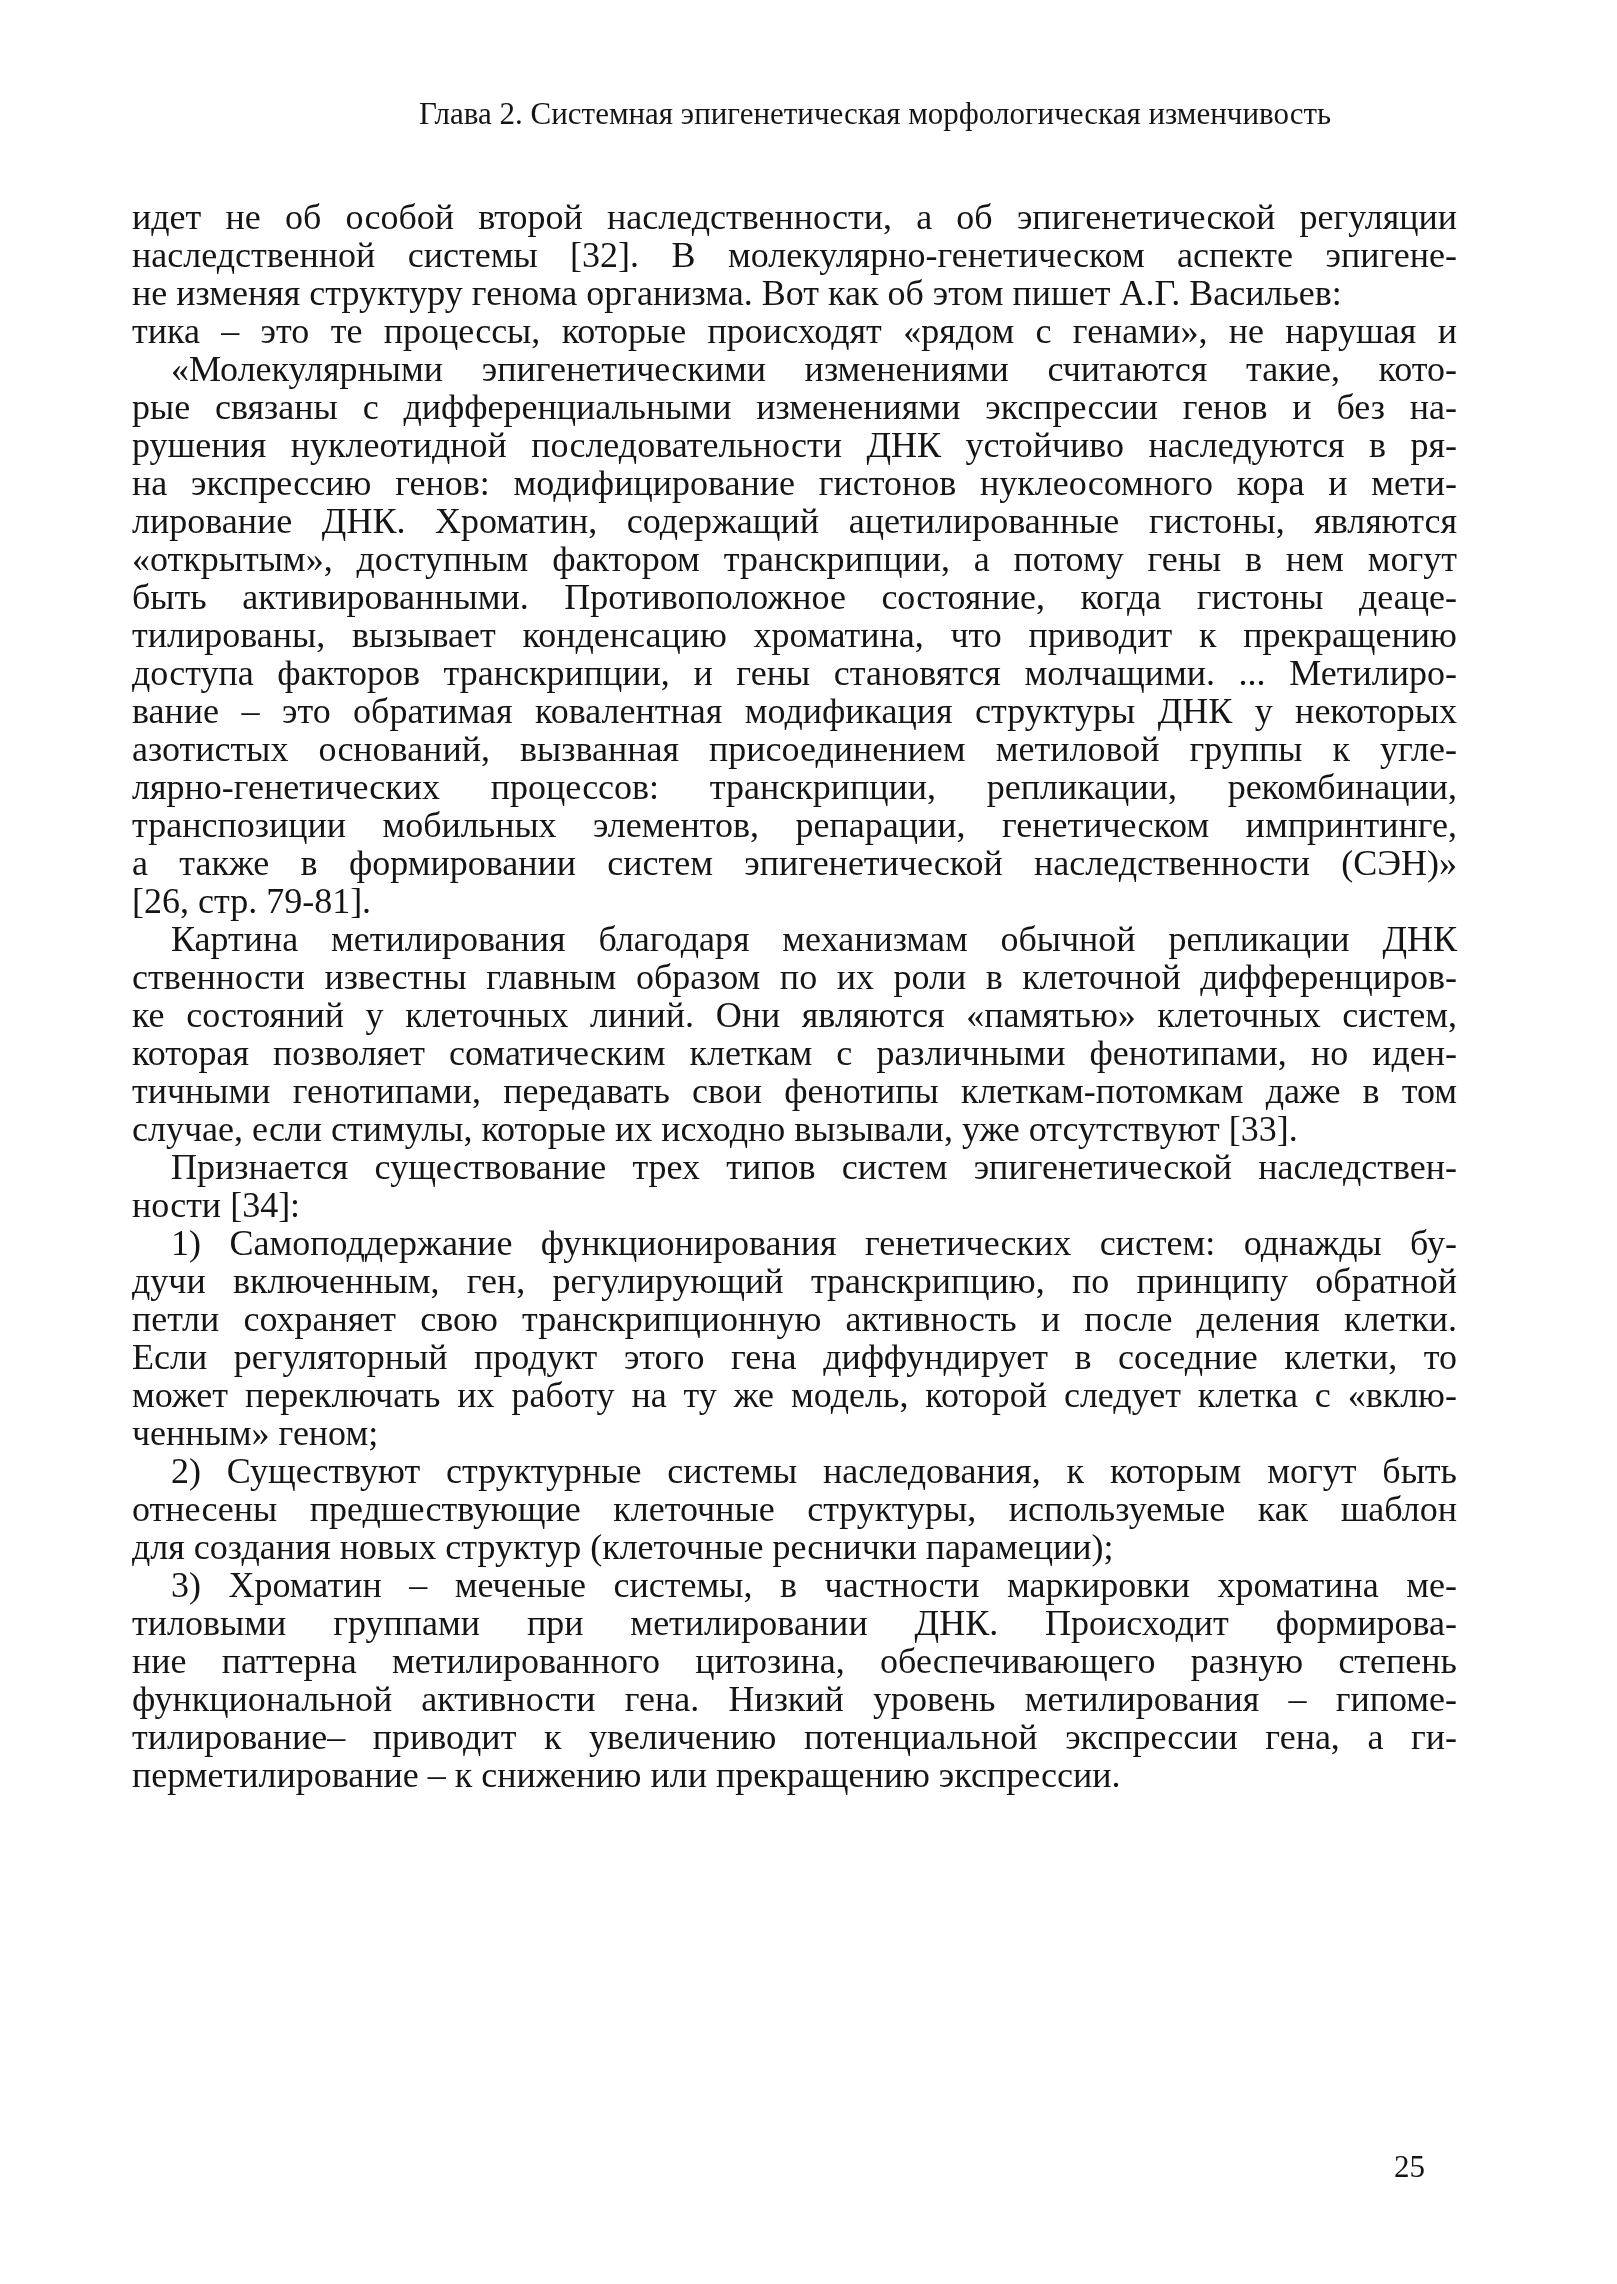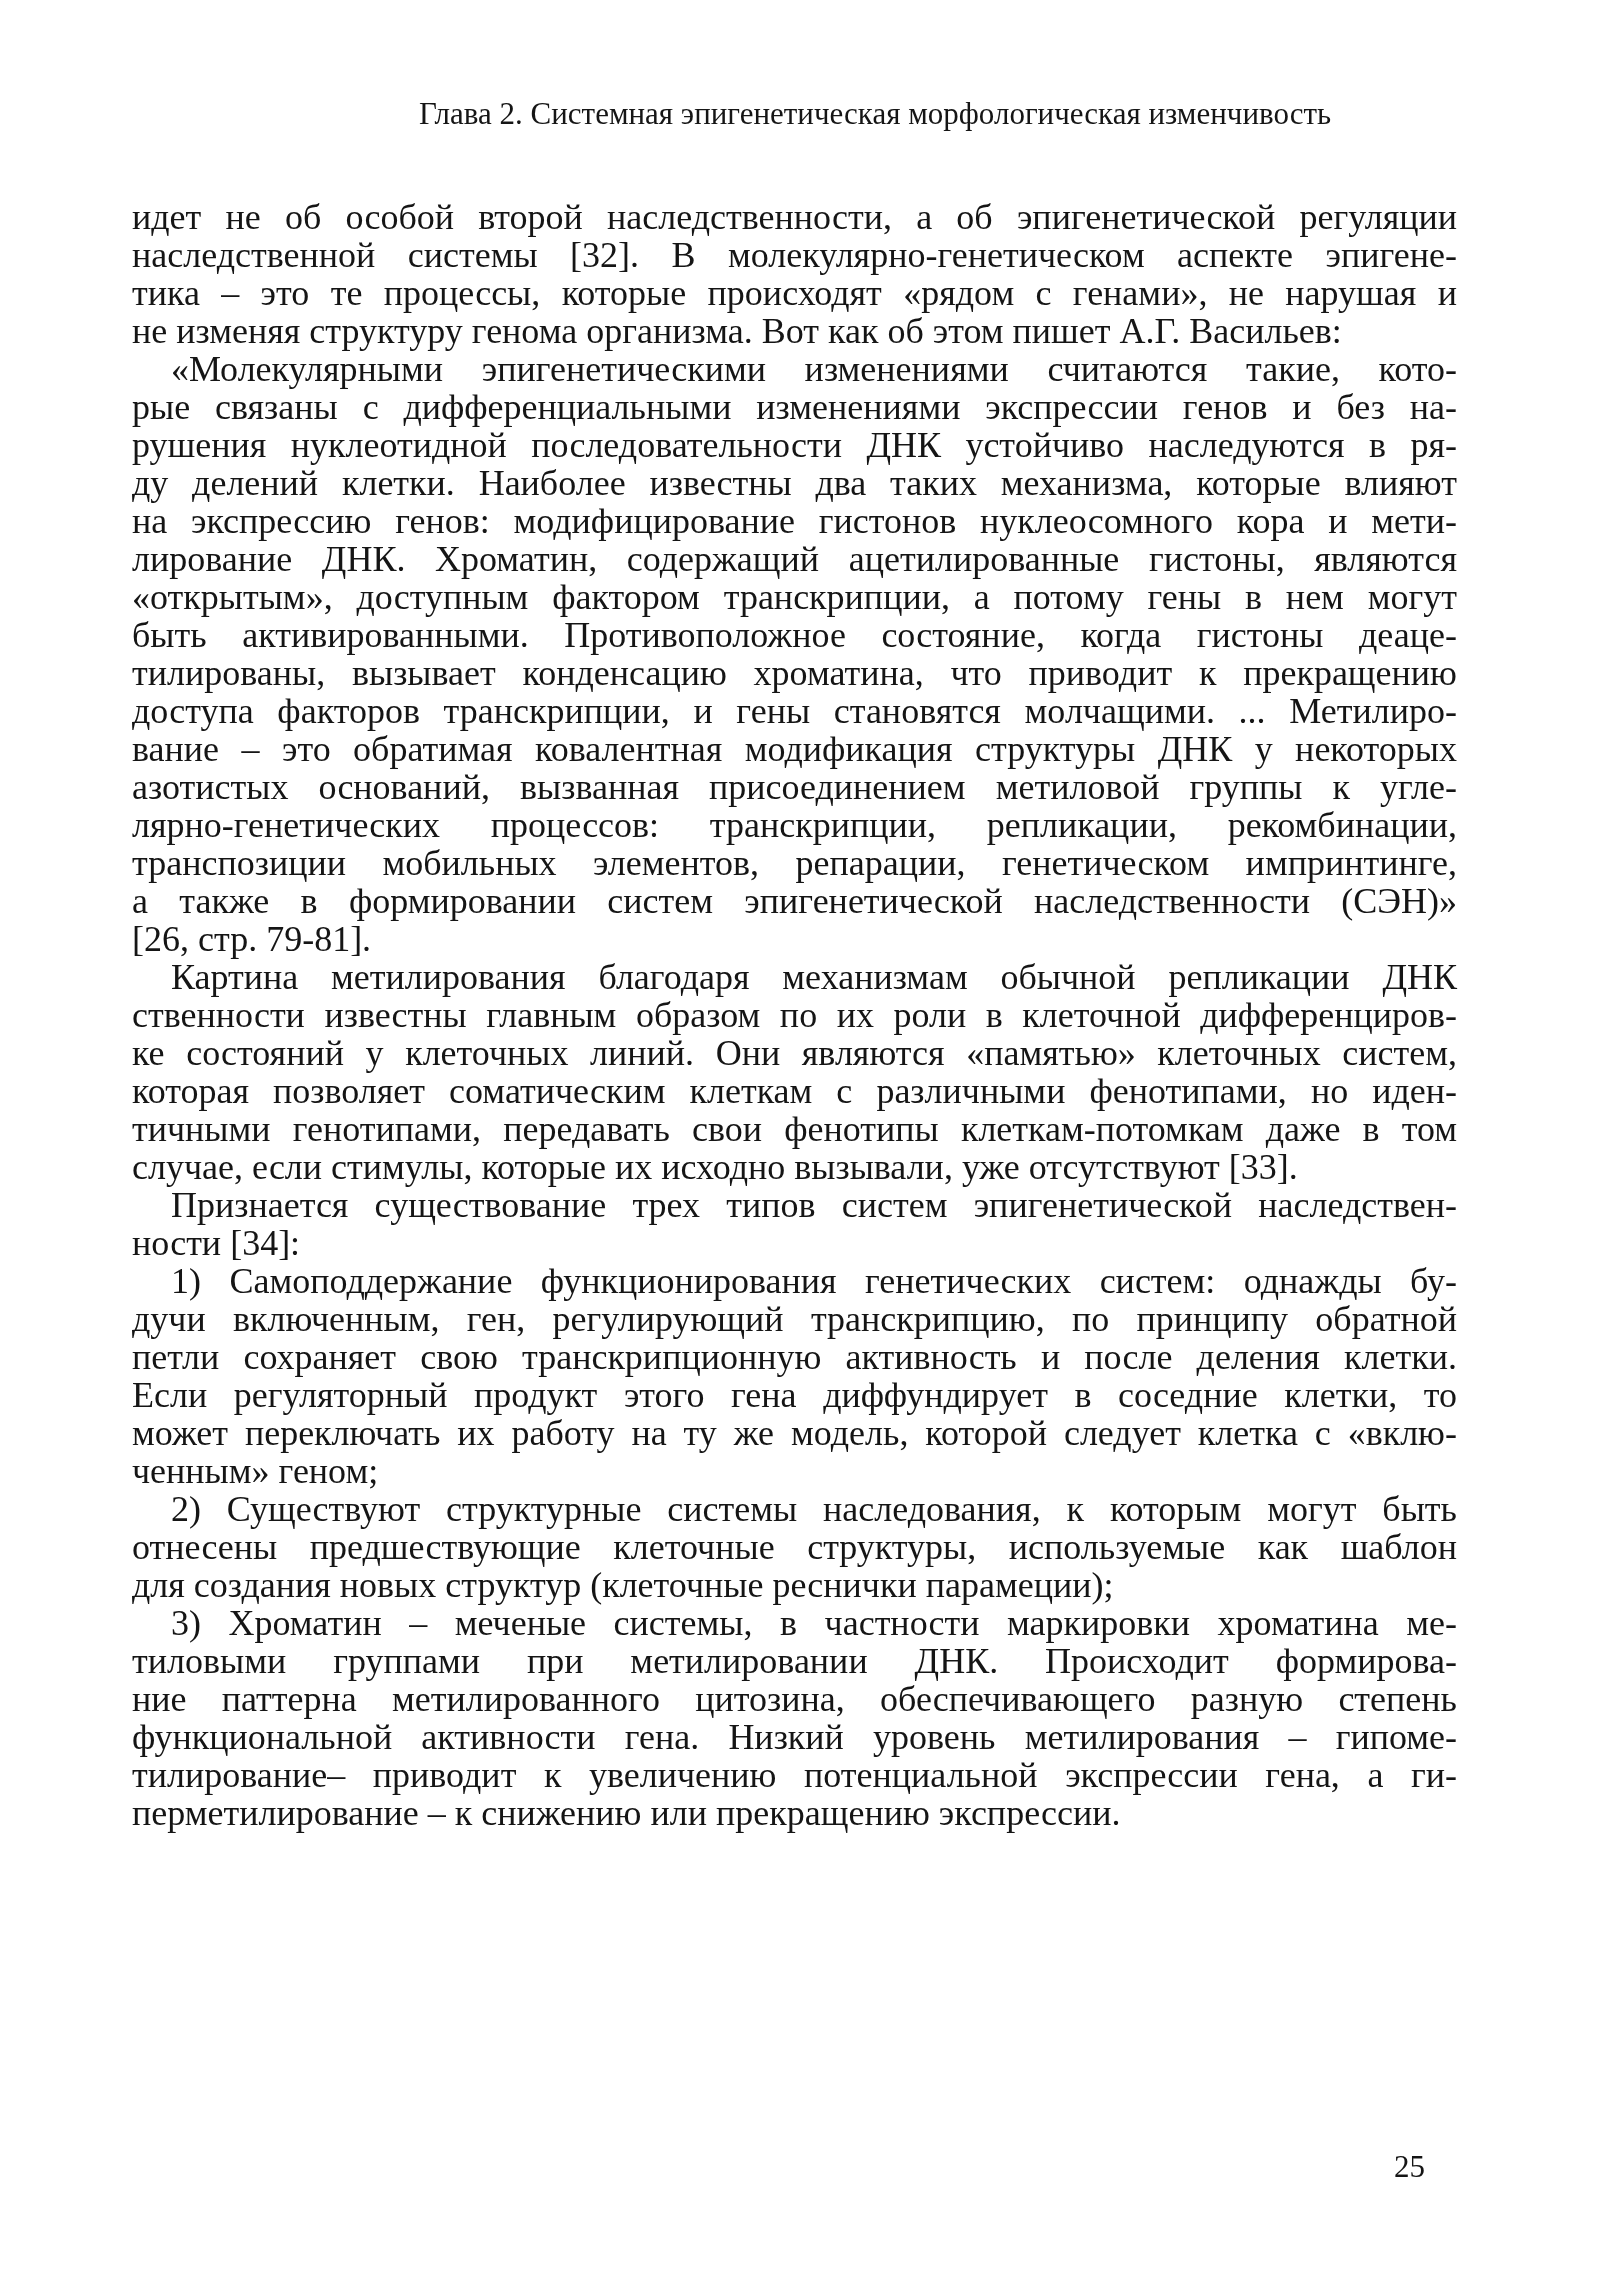--- a/index.html
+++ b/index.html
@@ -32,28 +32,27 @@
 </head>
 <body>
 
 <div class="page">
   <div class="running-head">Глава 2. Системная эпигенетическая  морфологическая изменчивость</div>
 
   <div class="body-text" id="body-text">
       <div class="para">
         <span class="line">идет не об особой второй наследственности, а об эпигенетической регуляции</span>
         <span class="line">наследственной системы [32]. В молекулярно-генетическом аспекте эпигене-</span>
+        <span class="line last">не изменяя структуру генома организма. Вот как об этом пишет А.Г. Васильев:</span>
         <span class="line">тика – это те процессы, которые происходят «рядом с генами», не нарушая и</span>
-        <span class="line last">не изменяя структуру генома организма. Вот как об этом пишет А.Г. Васильев:</span>
       </div>
       <div class="para">
         <span class="line indent">«Молекулярными эпигенетическими изменениями считаются такие, кото-</span>
         <span class="line">рые связаны с дифференциальными изменениями экспрессии генов и без на-</span>
         <span class="line">рушения нуклеотидной последовательности ДНК устойчиво наследуются в ря-</span>
-        <span class="line">ду делений клетки. Наиболее известны два таких механизма, которые влияют</span>
         <span class="line">на экспрессию генов: модифицирование гистонов нуклеосомного кора и мети-</span>
         <span class="line">лирование ДНК. Хроматин, содержащий ацетилированные гистоны, являются</span>
         <span class="line">«открытым», доступным фактором транскрипции, а потому гены в нем могут</span>
         <span class="line">быть активированными. Противоположное состояние, когда гистоны деаце-</span>
         <span class="line">тилированы, вызывает конденсацию хроматина, что приводит к прекращению</span>
         <span class="line">доступа факторов транскрипции, и гены становятся молчащими. ... Метилиро-</span>
         <span class="line">вание – это обратимая ковалентная модификация структуры ДНК у некоторых</span>
         <span class="line">азотистых оснований, вызванная присоединением метиловой группы к угле-</span>
         <span class="line">лярно-генетических процессов: транскрипции, репликации, рекомбинации,</span>
         <span class="line">транспозиции мобильных элементов, репарации, генетическом импринтинге,</span>

